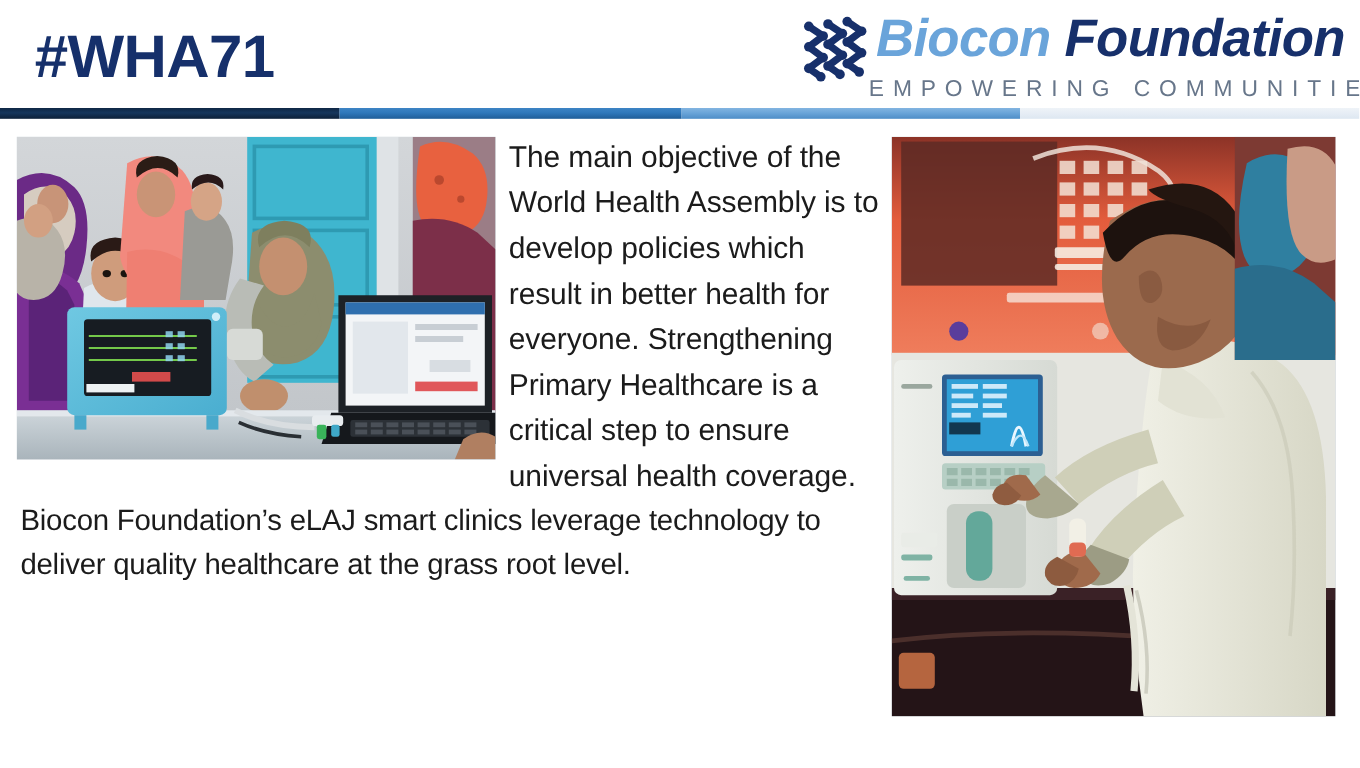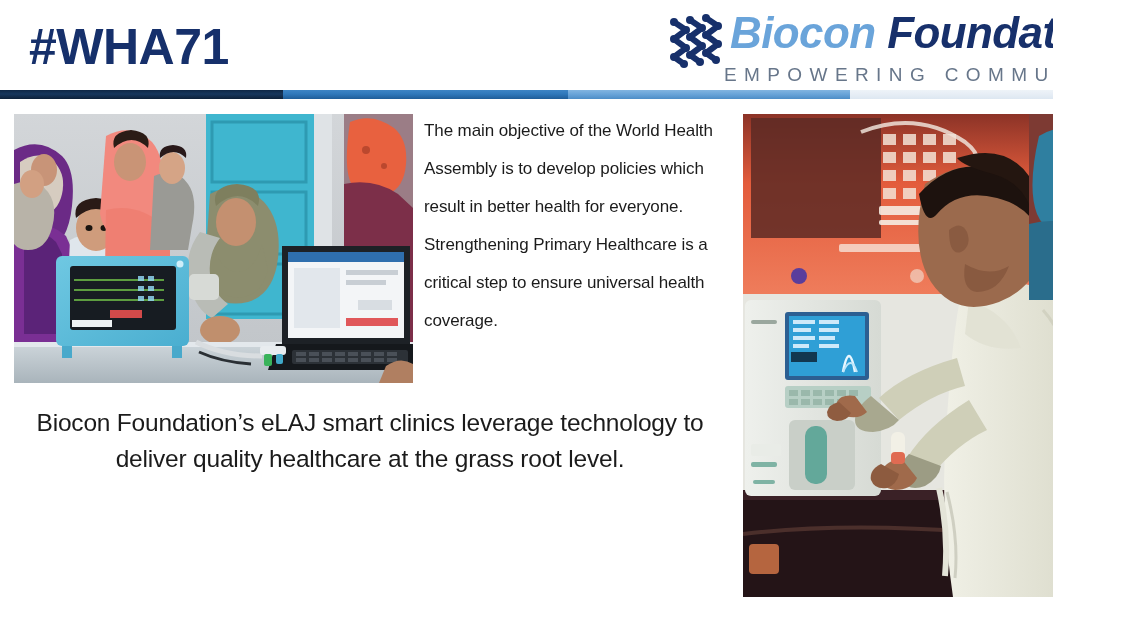--- a/index.html
+++ b/index.html
@@ -5,21 +5,21 @@
   html, body {
     margin: 0;
     padding: 0;
     background: #ffffff;
   }
   body {
     font-family: "Liberation Sans", sans-serif;
   }
   #slide {
     position: relative;
-    width: 1053px;
+    width: 1133px;
     height: 640px;
     background: #ffffff;
     overflow: hidden;
   }
 
   
   #hashtag {
     position: absolute;
     left: 29px;
     top: 22px;
@@ -116,36 +116,36 @@
     height: 483px;
   }
   .photo-inner { position: absolute; inset: 0; }
 
   
   #objective-text {
     position: absolute;
     left: 424px;
     top: 112px;
     width: 310px;
-    font-size: 17px;
+    font-size: 25px;
     line-height: 38px;
     color: #1b1b1b;
     letter-spacing: -0.1px;
   }
   #elaj-text {
     position: absolute;
     left: 5px;
     top: 405px;
     width: 730px;
     font-size: 24.5px;
     line-height: 36px;
     color: #1b1b1b;
     letter-spacing: -0.2px;
   }
-  #elaj-text p { margin: 0; text-align: center; }
+  #elaj-text p { margin: 12px; }
 </style>
 </head>
 <body>
 
 <div id="slide">
 
   <div id="hashtag">#WHA71</div>
 
   <div id="logo-block">
     <div id="logo-mark">

